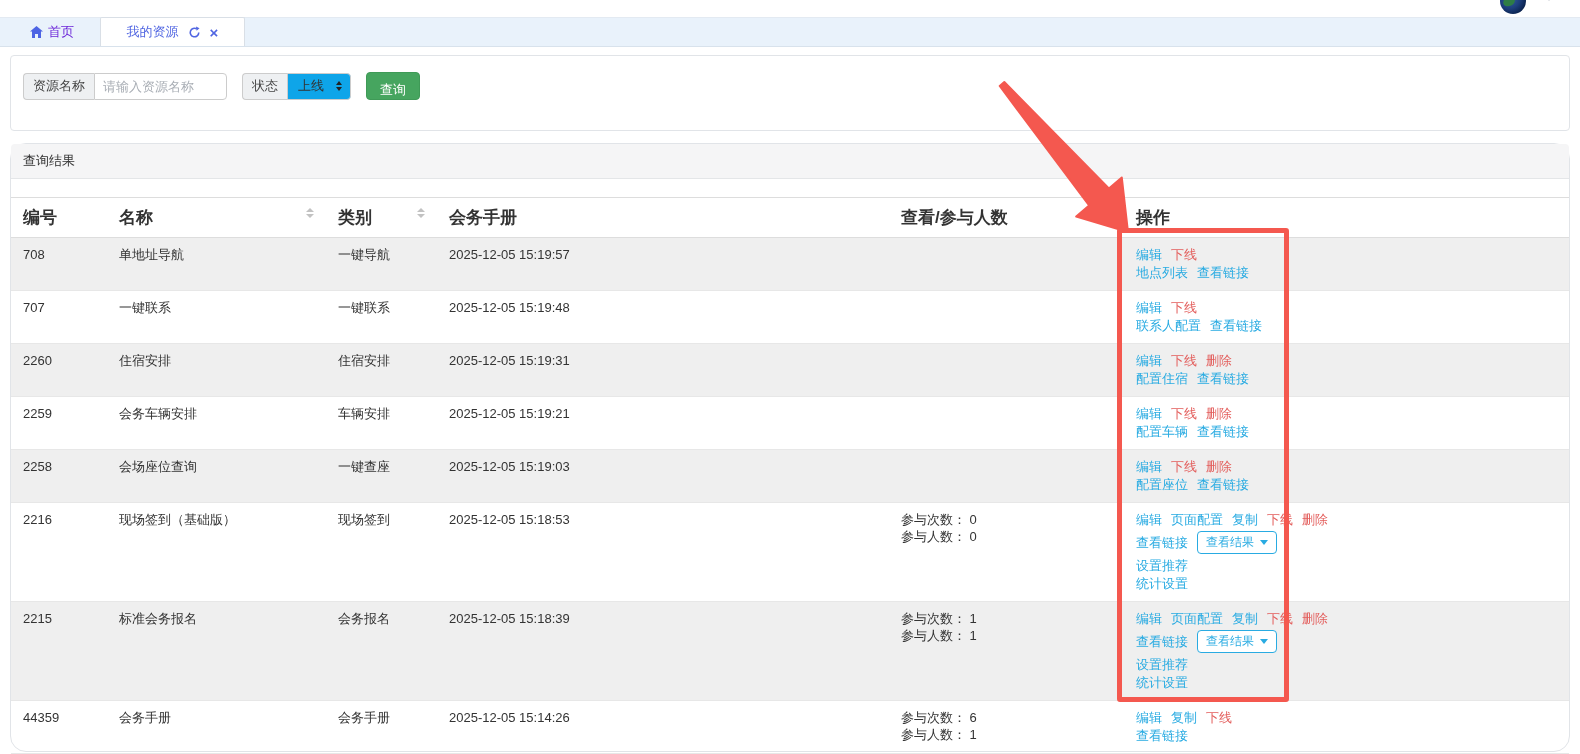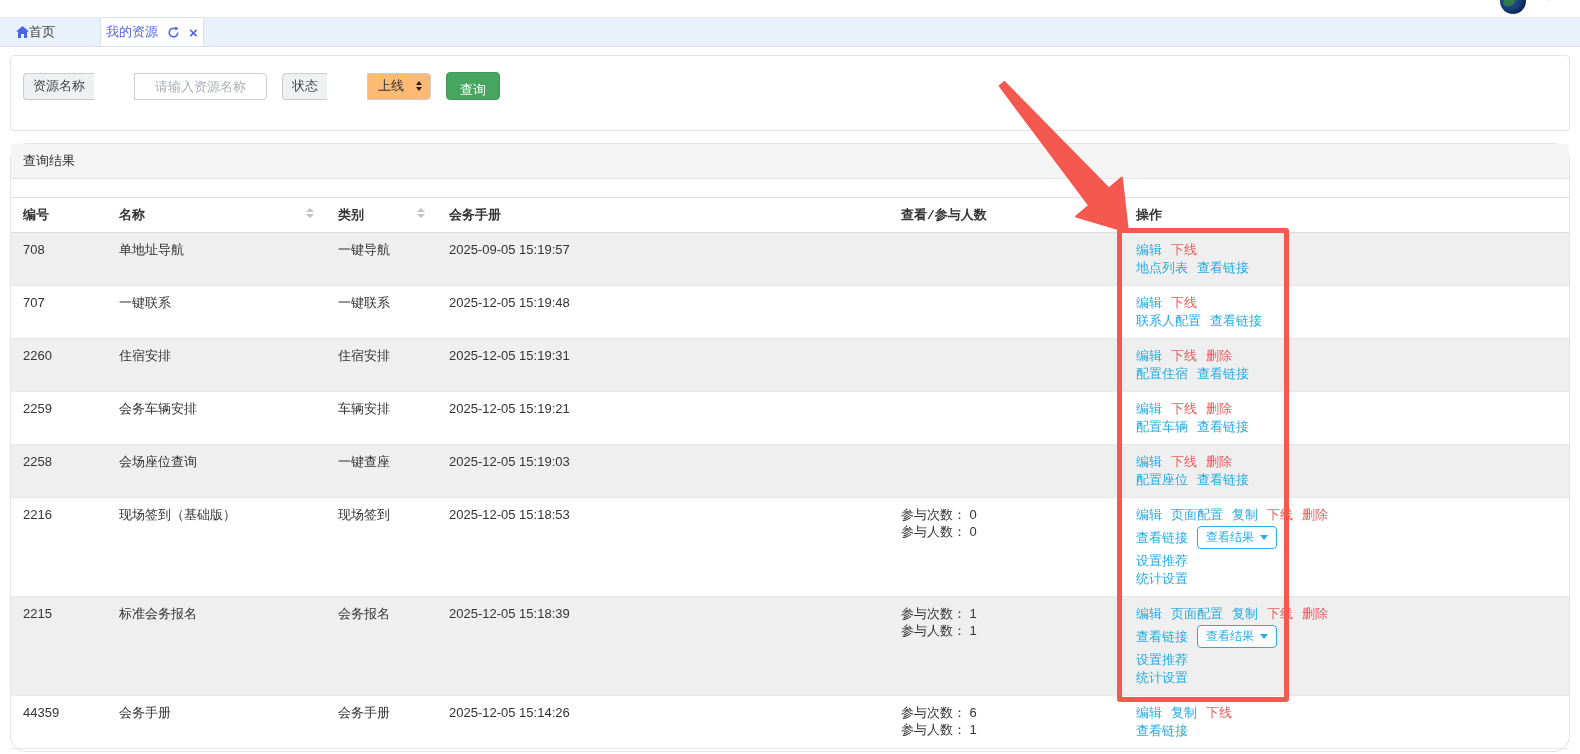--- a/index.html
+++ b/index.html
@@ -16,67 +16,67 @@
     overflow:hidden;
   }
   .globe::after { content:""; position:absolute; left:3px; top:9px; width:12px; height:9px;
     background:#2e7d46; border-radius:60% 40% 55% 45%; transform:rotate(-15deg); }
   .mini-icon { position:absolute; right:20px; top:-12px; width:22px; height:22px; }
   
   .tabbar {
     height:30px; background:#e9f2fb; border-top:1px solid #e3eaf2; border-bottom:1px solid #d8e2ec;
     display:flex; align-items:stretch; position:relative;
   }
-  .tab-home { display:flex; align-items:center; padding:0 16px; color:#404040; cursor:pointer; }
+  .tab-home { display:flex; align-items:center; gap:5px; padding:0 30px; color:#6d28d9; cursor:pointer; }
   .tab-home svg { display:block; }
   .tab-active {
-    position:absolute; left:100px; top:-1px; bottom:0; width:104px; background:#fff;
+    position:absolute; left:100px; top:-1px; bottom:0; width:145px; background:#fff;
     border:1px solid #d9dfe6; border-bottom:none; border-radius:2px 2px 0 0;
     display:flex; align-items:center; justify-content:center; gap:9px; color:#5166e2;
   }
   .tab-close { font-size:15px; font-weight:bold; line-height:1; color:#5166e2; cursor:pointer; }
   
   .search-card {
     margin:8px 10px 12px; border:1px solid #e1e4e8; border-radius:4px;
     padding:16px 12px 30px; display:flex; align-items:center;
   }
-  .igroup { display:inline-flex; align-items:stretch; height:27px;gap:40px; }
+  .igroup { display:inline-flex; align-items:stretch; height:27px; }
   .iaddon {
     background:#eef0f2; border:1px solid #ccc; border-right:none; border-radius:4px 0 0 4px;
     display:flex; align-items:center; padding:0 9px; color:#444;
   }
   .itext {
-    border:1px solid #ccc; border-radius:0 4px 4px 0; width:133px; padding:0 20px; font-size:13px;
+    border:1px solid #ccc; border-radius:0 4px 4px 0; width:133px; padding:0 8px; font-size:13px;
     font-family:inherit; color:#333; outline:none;
   }
   .itext::placeholder { color:#a9aeb5; }
   .iselect {
-    border:1px solid #ccc; border-radius:0 4px 4px 0; background:#fdba74; display:flex; align-items:center;
+    border:1px solid #ccc; border-radius:0 4px 4px 0; background:#0ea5e9; display:flex; align-items:center;
     gap:12px; padding:0 8px 0 10px; cursor:pointer;
   }
   .spin { display:flex; flex-direction:column; gap:2px; }
   .spin i { width:0; height:0; border-left:3.5px solid transparent; border-right:3.5px solid transparent; }
   .spin .u { border-bottom:4px solid #222; }
   .spin .d { border-top:4px solid #222; }
   .btn-green {
     margin-left:15px; height:28px; padding:8px 13px; background:#46a55f; border:1px solid #3f9a57;
     color:#fff; border-radius:4px; font-size:13px; cursor:pointer; font-family:inherit;
   }
   
   .results-card { margin:0 10px; border:1px solid #e1e4e8; border-radius:16px; height:609px; position:relative; }
   .results-head {
     background:#f5f5f6; border-bottom:1px solid #e4e6e8; padding:8px 12px; color:#333;
     border-radius:4px 4px 0 0;
   }
   .results-body { padding:18px 0 0; }
   table { width:100%; border-collapse:collapse; table-layout:fixed; }
   col.c1{width:96px} col.c2{width:219px} col.c3{width:111px} col.c4{width:452px} col.c5{width:235px}
   thead th {
-    text-align:left; font-weight:bold; font-size:13px; color:#333; padding:8px 12px;
-    border-top:1px solid #ddd; border-bottom:1px solid #ddd;font-family:Liberation Mono, monospace;
+    text-align:left; font-weight:bold; font-size:17px; color:#333; padding:8px 12px;
+    border-top:1px solid #ddd; border-bottom:1px solid #ddd;
   }
   .sort-caret { float:right; display:inline-flex; flex-direction:column; gap:2px; margin-top:2px; cursor:pointer; }
   .sort-caret i { width:0; height:0; border-left:4px solid transparent; border-right:4px solid transparent; }
   .sort-caret .u { border-bottom:4.5px solid #c2c2c2; }
   .sort-caret .d { border-top:4.5px solid #c2c2c2; }
   tbody td { padding:8px 12px; vertical-align:top; border-bottom:1px solid #e7e7e7; font-size:13px; color:#333; line-height:17px; }
   tbody tr.striped { background:#efefef; }
   .op-line { line-height:17px; margin-bottom:1px; display:flex; align-items:center; flex-wrap:wrap; }
   .op-link { margin-right:9px; cursor:pointer; text-decoration:none; }
   .op-link.blue { color:#29abe2; }
@@ -167,21 +167,21 @@
           <th><span>会务手册</span></th>
           <th><span>查看/参与人数</span></th>
           <th><span>操作</span></th>
         </tr>
       </thead>
       <tbody>
           <tr class="striped">
             <td>708</td>
             <td>单地址导航</td>
             <td>一键导航</td>
-            <td>2025-09-05 15:19:57</td>
+            <td>2025-12-05 15:19:57</td>
             <td></td>
             <td>
               <div class="op-line">
                 <a class="op-link blue">编辑</a>
                 <a class="op-link red">下线</a>
               </div>
               <div class="op-line">
                 <a class="op-link blue">地点列表</a>
                 <a class="op-link blue">查看链接</a>
               </div>

